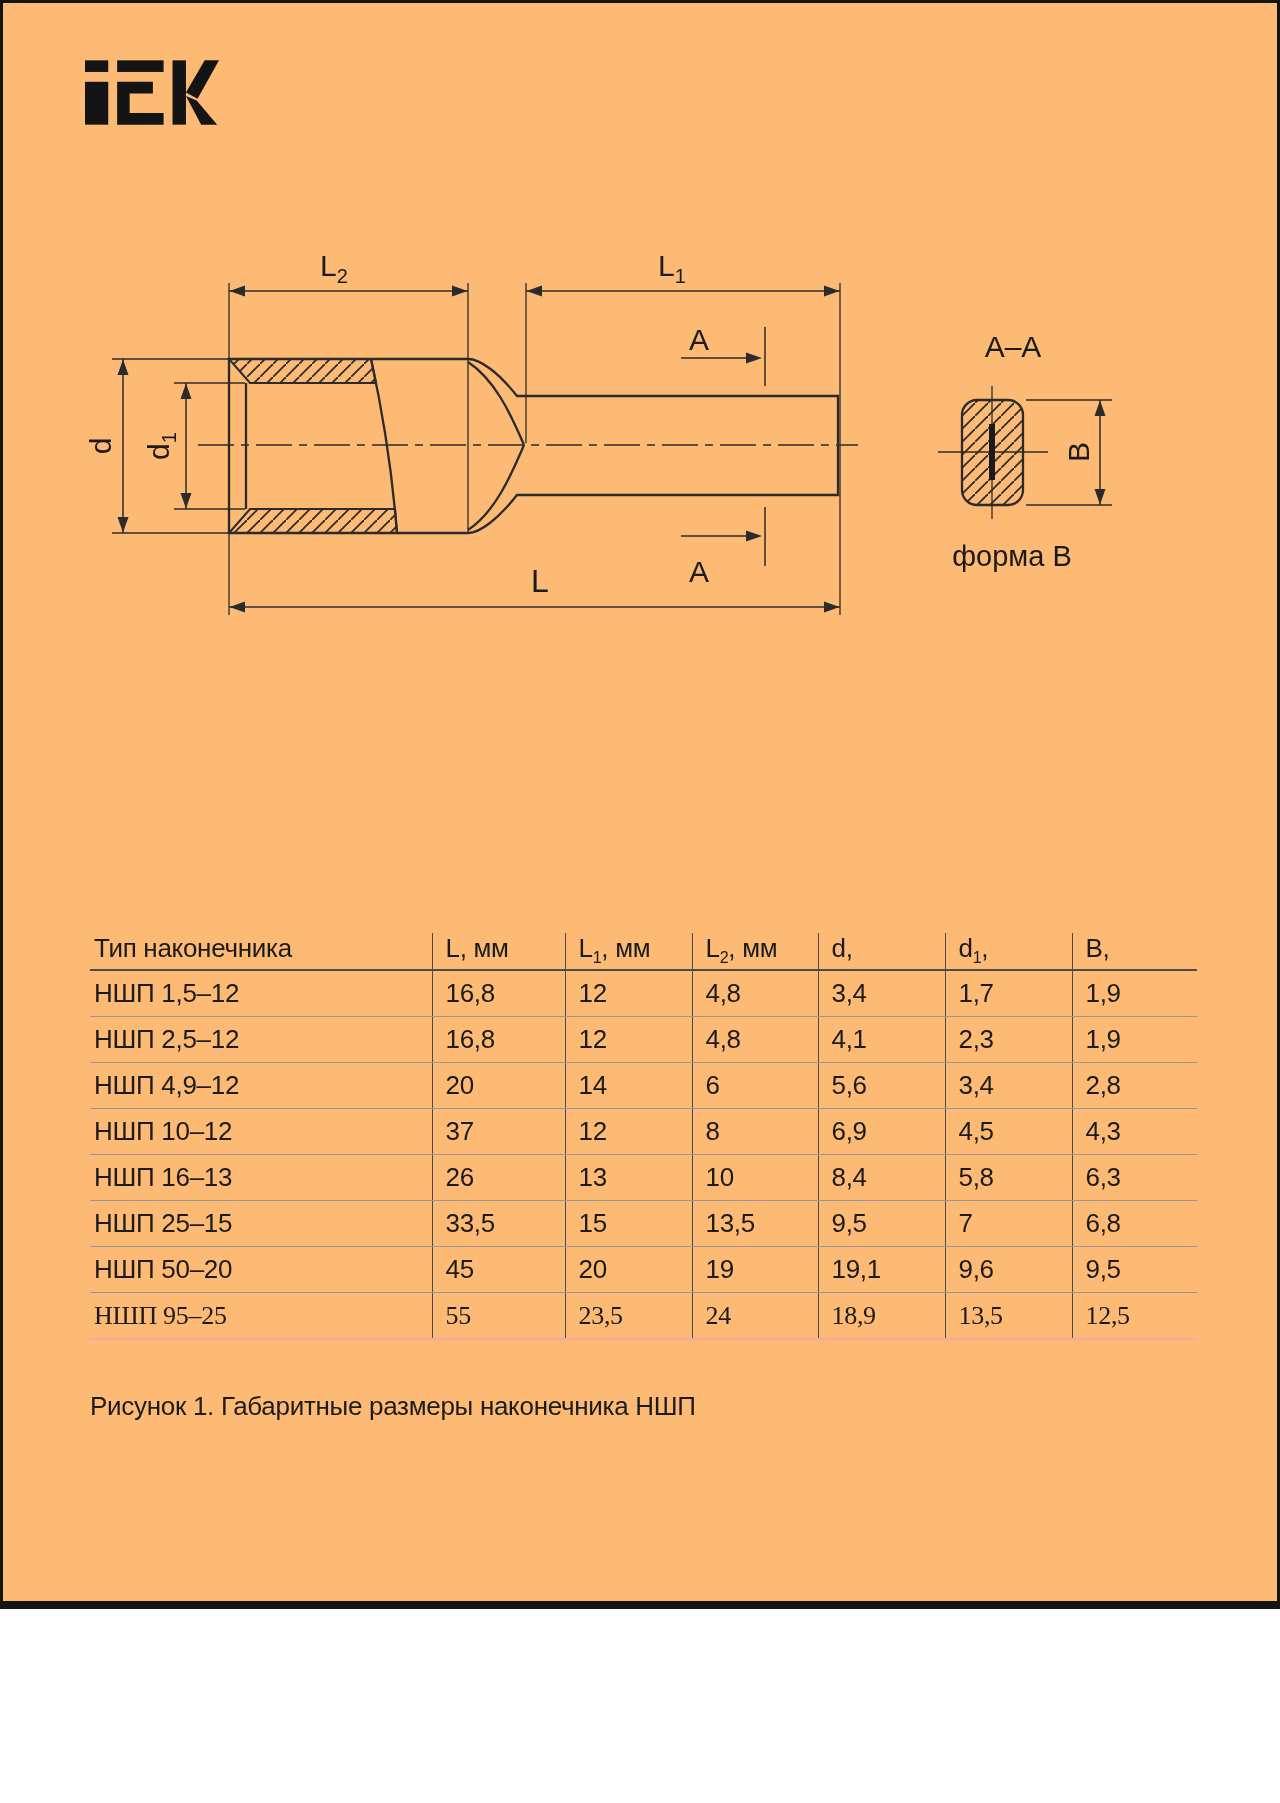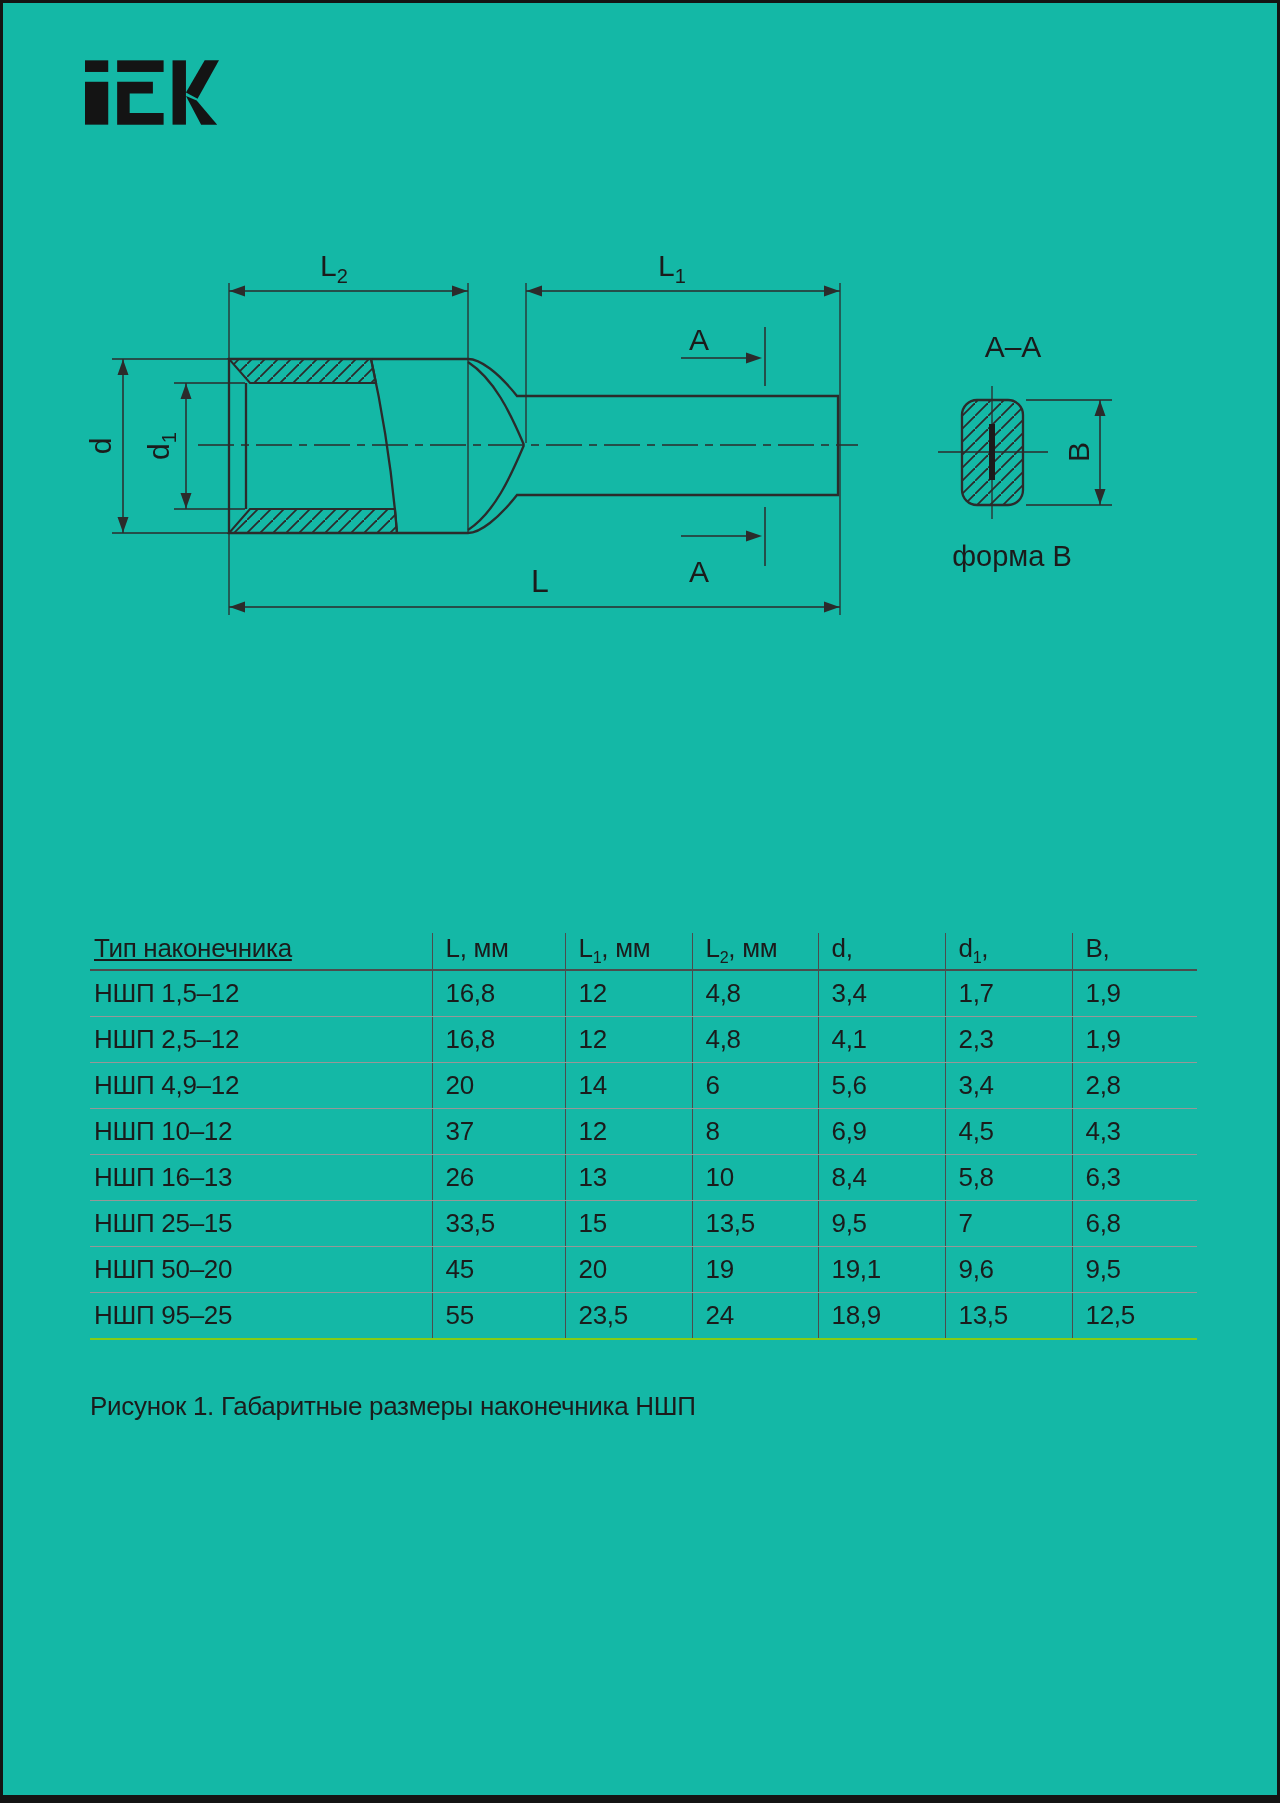--- a/index.html
+++ b/index.html
@@ -1,17 +1,17 @@
 <!DOCTYPE html>
 <html><head>
 <meta charset="utf-8">
 <style>
   html,body{margin:0;padding:0;background:#ffffff;}
   .page{
-    position:relative;width:1280px;height:1803px;background:#14b8a6;
+    position:relative;width:1280px;height:1609px;background:#fdba74;
     box-sizing:border-box;
     border:3px solid #141414;border-bottom:8px solid #141414;
     font-family:"Liberation Sans", sans-serif;color:#1b1b1b;overflow:hidden;
   }
   .logo{position:absolute;left:82px;top:54px;width:134px;height:71px;}
   .drawing{position:absolute;left:57px;top:187px;width:1160px;height:460px;}
   .drawing text{font-family:"Liberation Sans",sans-serif;fill:#1b1b1b;}
   .dim-label{font-size:30px;}
   .dim-label-small{font-size:20px;}
   .form-label{font-size:29px;}
@@ -23,28 +23,28 @@
 
   table.dims{
     position:absolute;left:87px;top:930px;width:1107px;
     border-collapse:collapse;table-layout:fixed;
     font-size:26px;letter-spacing:-0.3px;color:#1b1b1b;
   }
   table.dims th{
     font-weight:normal;text-align:left;height:34px;vertical-align:middle;
     border-bottom:2px solid #4c4c4c;padding:0 0 2px 13px;
   }
-  table.dims th:first-child{padding-left:4px;text-decoration:underline;}
+  table.dims th:first-child{padding-left:4px;}
   table.dims td{
     height:45px;vertical-align:middle;padding:0 0 0 13px;
     border-bottom:1px solid #979797;
   }
   table.dims td:first-child{padding-left:4px;}
   table.dims th + th, table.dims td + td{border-left:1px solid #4c4c4c;}
-  table.dims tbody tr:last-child td{border-bottom:2px solid #84cc16;}
+  table.dims tbody tr:last-child td{border-bottom:2px solid #fca5a5;font-family:Liberation Serif, serif;}
   sub{font-size:0.62em;}
   .caption{
     position:absolute;left:87px;top:1388px;font-size:26px;letter-spacing:-0.3px;color:#1b1b1b;
   }
 </style>
 </head>
 <body>
 
 <div class="page">
 

